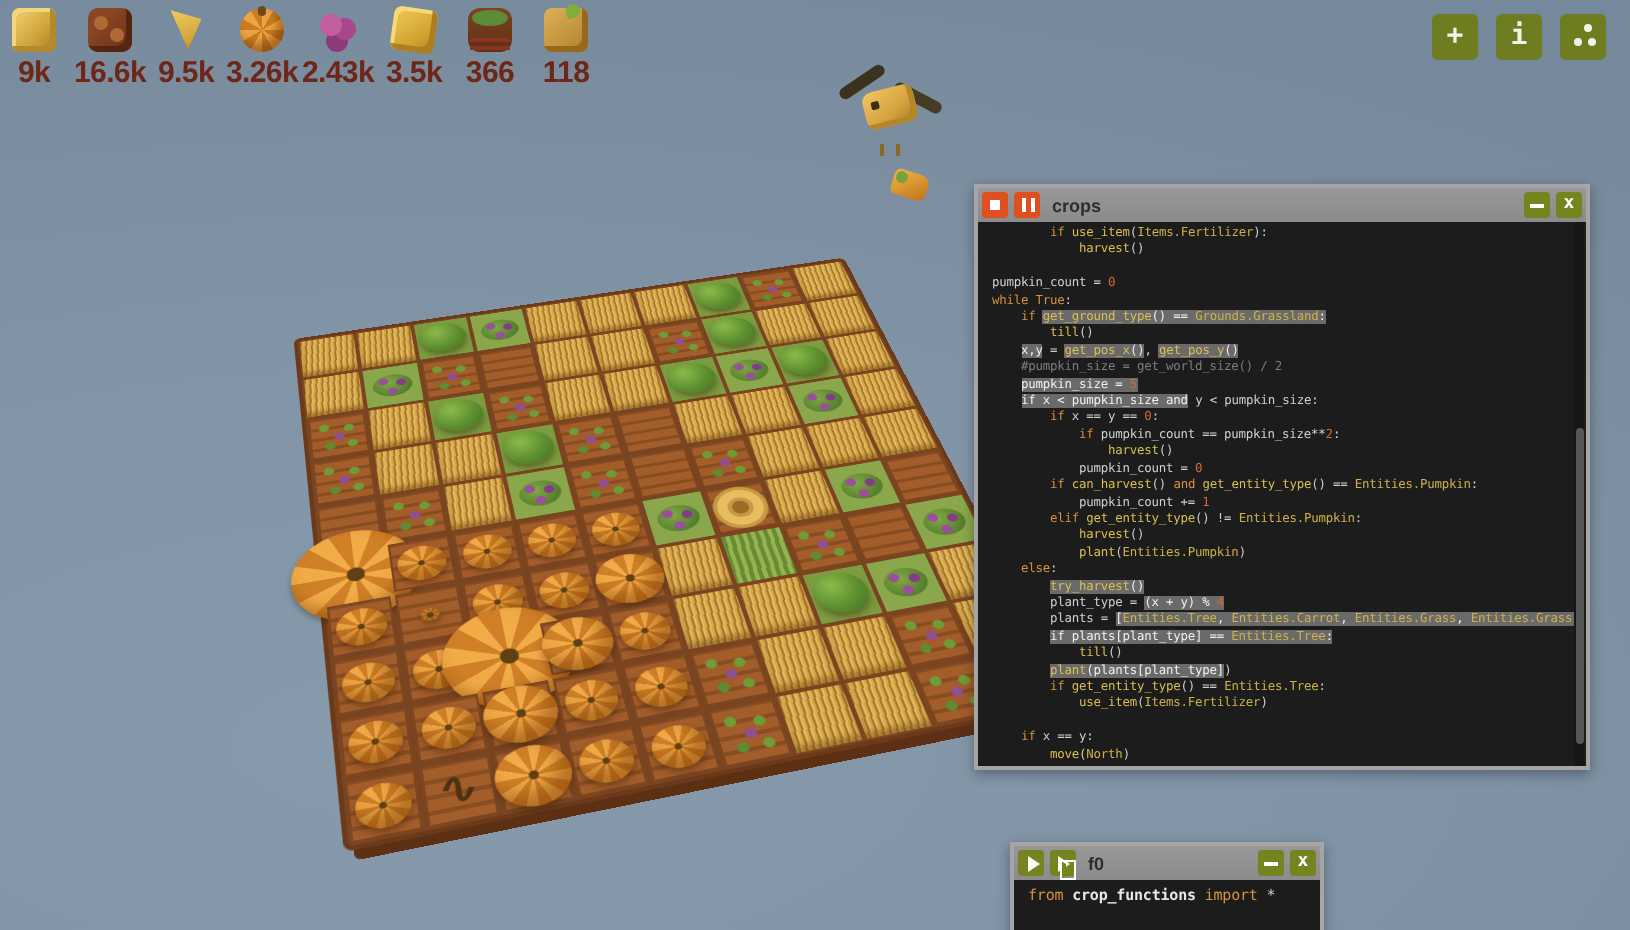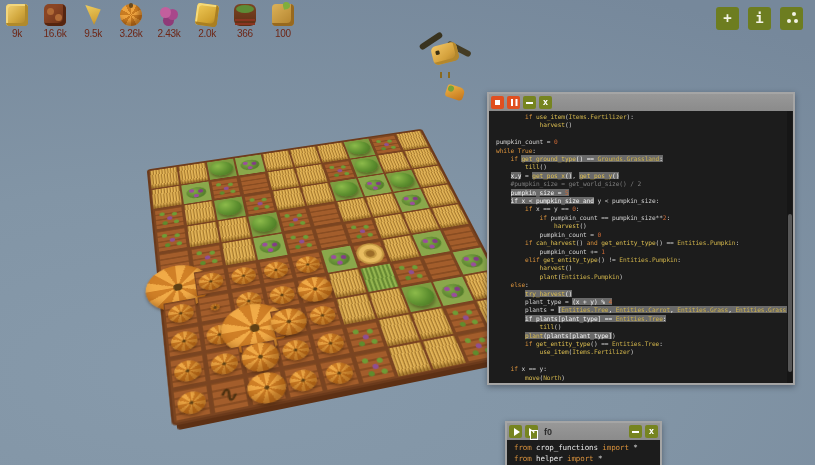--- a/index.html
+++ b/index.html
@@ -7,21 +7,21 @@
   body {
     position:relative;
     font-family:"Liberation Sans", sans-serif;
     background: radial-gradient(120% 90% at 25% 80%, #879aab 0%, #8295a6 45%, #76889b 100%);
   }
 
   
   .res-bar { position:absolute; left:4px; top:4px; display:flex; gap:12px; }
   .res-item { width:26px; display:flex; flex-direction:column; align-items:center; gap:2px; }
   .res-icon { width:22px; height:22px; position:relative; }
-  .res-count { font-size:10px; font-weight:normal; color:#6e2716; letter-spacing:-0.3px; }
+  .res-count { font-size:15px; font-weight:bold; color:#6e2716; letter-spacing:-0.3px; }
 
   .ic-hay { background:linear-gradient(135deg,#e7c463 20%,#d2a83e 55%,#a87e27 100%); border-radius:4px; box-shadow:inset -3px -3px 0 #b08a2c, inset 2px 2px 0 #f2d67c; }
   .ic-wood { background:linear-gradient(135deg,#8a4524 30%,#6b3015 100%); border-radius:5px; box-shadow:inset -3px -3px 0 #56250f; }
   .ic-wood::after { content:""; position:absolute; left:3px; top:4px; width:7px; height:7px; border-radius:50%; background:#b06a36; box-shadow:8px 6px 0 #b06a36; }
   .ic-carrot { background:linear-gradient(160deg,#eccb5e 10%,#d2a337 70%,#9c731f 100%); clip-path:polygon(15% 5%, 85% 25%, 55% 95%); }
   .ic-pumpkin { border-radius:50%; background:repeating-conic-gradient(#eda33f 0 30deg,#c97c22 30deg 60deg); box-shadow:inset -3px -4px 4px rgba(90,40,0,.45); }
   .ic-pumpkin::after { content:""; position:absolute; left:9px; top:-1px; width:4px; height:5px; background:#6b4a1c; border-radius:2px; }
   .ic-power { background:transparent; }
   .ic-power::before { content:""; position:absolute; left:2px; top:3px; width:11px; height:11px; border-radius:50%; background:#c35f9d; box-shadow:7px 2px 0 #a8478b, 3px 8px 0 #8f3a78; }
   .ic-gold { background:linear-gradient(140deg,#ecc553 10%,#cfa02e 70%,#9a741d 100%); border-radius:4px; transform:rotate(8deg); box-shadow:inset -3px -3px 0 #aa7f22, inset 2px 2px 0 #f6da79; }
@@ -91,21 +91,21 @@
   .x-g { color:#fff; font-size:9px; font-weight:bold; line-height:13px; text-align:center; font-family:"DejaVu Sans Mono", monospace; }
 
   #crops-win { left:487px; top:92px; width:308px; height:293px; }
   #fn-win { left:505px; top:421px; width:157px; height:58px; }
 
   .code-area { position:relative; height:calc(100% - 17px); overflow:hidden; padding:2px 8px 2px 7px; }
   .code-line { white-space:pre; font-family:"DejaVu Sans Mono", monospace; font-size:6.2px; line-height:8.4px; color:#cfcfcf; letter-spacing:-0.1px; }
   #fn-win .code-line { font-size:7.5px; line-height:11px; }
   .tk-k { color:#d8913c; } .tk-f { color:#dcbe51; } .tk-e { color:#cdb14a; }
   .tk-n { color:#cf6b36; } .tk-c { color:#7d7d7d; } .tk-p { color:#cfcfcf; }
-  .tk-w { color:#e8e8e8; font-weight:normal; }
+  .tk-w { color:#e8e8e8; font-weight:bold; }
   .hl { background:#6a6a6a; }
   .hl.tk-p, .hl.tk-k { color:#f0f0f0; }
   .scrollbar { position:absolute; right:1px; top:0; bottom:0; width:5px; background:#161616; }
   .scroll-thumb { position:absolute; left:0.5px; width:4px; top:38%; height:58%; background:#575757; border-radius:2px; }
 </style>
 </head>
 <body>
 
 <div class="res-bar" id="res-bar">
     <div class="res-item">
@@ -123,29 +123,29 @@
     <div class="res-item">
       <div class="res-icon ic-pumpkin"></div>
       <div class="res-count">3.26k</div>
     </div>
     <div class="res-item">
       <div class="res-icon ic-power"></div>
       <div class="res-count">2.43k</div>
     </div>
     <div class="res-item">
       <div class="res-icon ic-gold"></div>
-      <div class="res-count">2.0k</div>
+      <div class="res-count">3.5k</div>
     </div>
     <div class="res-item">
       <div class="res-icon ic-barrel"></div>
       <div class="res-count">366</div>
     </div>
     <div class="res-item">
       <div class="res-icon ic-seed"></div>
-      <div class="res-count">100</div>
+      <div class="res-count">118</div>
     </div>
   </div>
 
 <div class="top-btns">
   <button class="sq-btn">+</button>
   <button class="sq-btn">i</button>
   <button class="sq-btn">
       <span class="dots-ic"></span>
     </button>
 </div>
@@ -347,20 +347,21 @@
   <div class="wingR"></div>
   <div class="body"></div>
   <div class="legs"></div>
 </div>
 <div class="drop-item"></div>
 
 <div class="win" id="crops-win">
   <div class="win-head">
     <button class="hbtn red stop-g"></button>
     <button class="hbtn red pause-g"></button>
+    <span class="win-title">crops</span>
     <button class="hbtn olive min-g"></button>
     <button class="hbtn olive x-g">x</button>
   </div>
   <div class="code-area" id="crops-code">
     <div class="scrollbar">
         <div class="scroll-thumb"></div>
       </div>
   <div class="code-line"><span class="tk-p">        </span><span class="tk-k">if </span><span class="tk-f">use_item</span><span class="tk-p">(</span><span class="tk-e">Items.Fertilizer</span><span class="tk-p">):</span></div>
       <div class="code-line"><span class="tk-p">            </span><span class="tk-f">harvest</span><span class="tk-p">()</span></div>
       <div class="code-line">&nbsp;</div>
@@ -399,15 +400,14 @@
 <div class="win" id="fn-win">
   <div class="win-head">
     <button class="hbtn olive play-g"></button>
     <button class="hbtn olive play-o"></button>
     <span class="win-title">f0</span>
     <button class="hbtn olive min-g"></button>
     <button class="hbtn olive x-g">x</button>
   </div>
   <div class="code-area" id="fn-code">
       <div class="code-line"><span class="tk-k">from </span><span class="tk-w">crop_functions</span><span class="tk-k"> import </span><span class="tk-p">*</span></div>
-      <div class="code-line"><span class="tk-k">from </span><span class="tk-w">helper</span><span class="tk-k"> import </span><span class="tk-p">*</span></div>
     </div>
 </div>
 
 </body></html>

